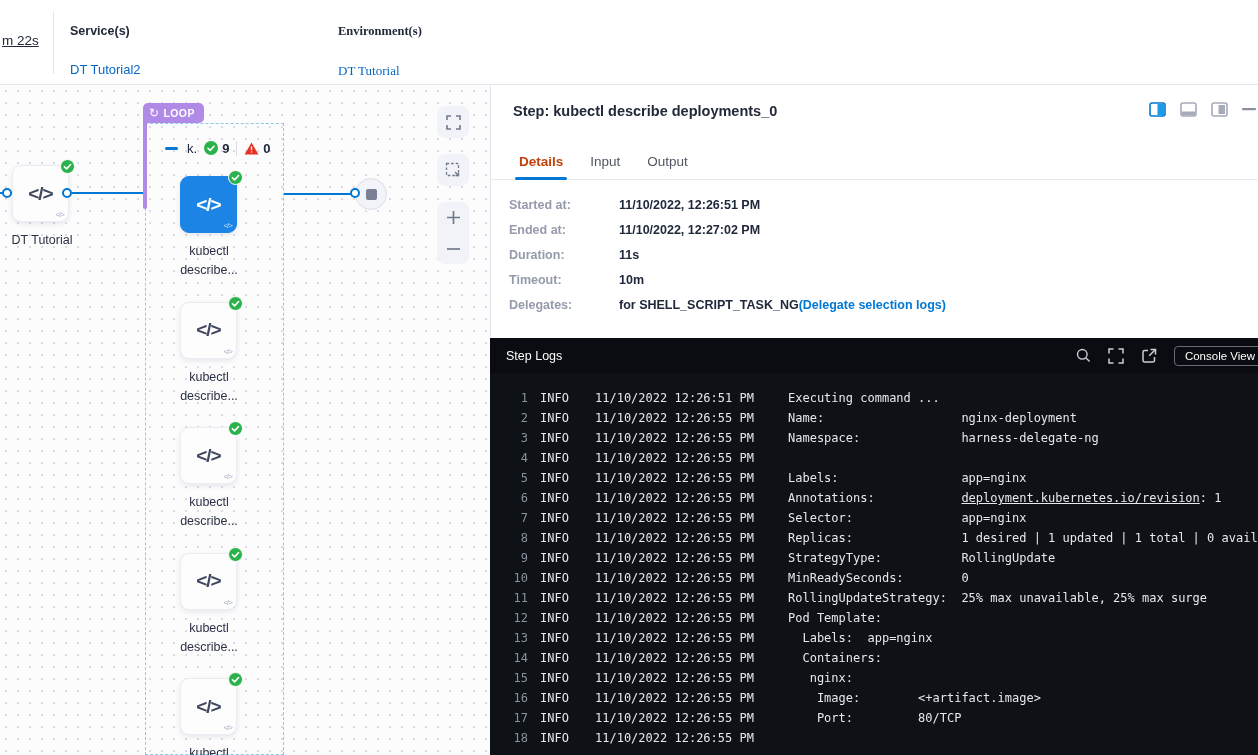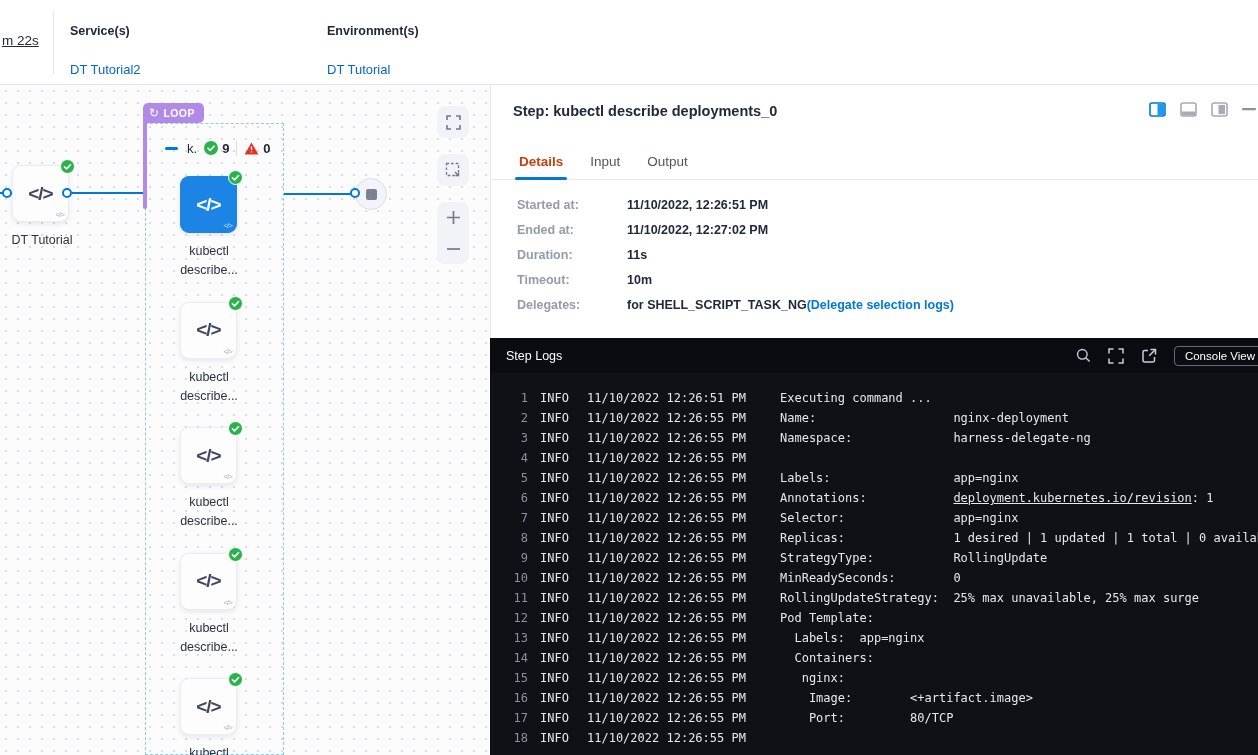--- a/index.html
+++ b/index.html
@@ -9,21 +9,21 @@
   
   .topbar { position:absolute; left:0; top:0; width:1258px; height:85px;
     background:#fff; border-bottom:1px solid #e3e6ed; z-index:5; }
   .topbar .duration { position:absolute; left:2px; top:33px; font-size:13.5px;
     color:#22293a;text-decoration:underline; }
   .topbar .vdiv { position:absolute; left:53px; top:11px; width:1px; height:63px;
     background:#e3e6ed; }
   .kv-block { position:absolute; top:24px; }
   .kv-block .kv-label { font-size:12.5px; font-weight:700; color:#22293a; }
   .kv-block .kv-value { margin-top:24px; font-size:13px; color:#0667c3; cursor:pointer; }
-  .svc { left:70px; } .env { left:327px; }
+  .svc { left:70px; } .env { left:338px;font-family:Liberation Serif, serif; }
 
   
   .canvas { position:absolute; left:0; top:85px; width:490px; height:670px;
     background-color:#fcfcfd;
     background-image:radial-gradient(circle, #d9dce7 1px, transparent 1.4px);
     background-size:12px 12px; overflow:hidden; }
   .edge { position:absolute; height:2px; background:#0278d5; }
   .ring { position:absolute; width:10px; height:10px; border-radius:50%;
     background:#fff; border:2px solid #0278d5; z-index:4; }
   .node { position:absolute; width:57px; height:57px; background:#fdfdfe;
@@ -78,21 +78,21 @@
     align-items:center; }
   .layout-icons > span { display:flex; cursor:pointer; }
   .tabs-row { position:absolute; left:0; right:0; top:60px; height:35px;
     border-bottom:1px solid #e8eaef; display:flex; align-items:flex-end;
     padding-left:28px; gap:27px; }
   .tab { font-size:13.5px; color:#4f5662; padding-bottom:10px; position:relative;
     cursor:pointer; }
   .tab.active { font-weight:700; color:#c2410c; }
   .tab.active::after { content:""; position:absolute; left:-4px; right:-4px;
     bottom:-1px; height:3px; background:#0278d5; border-radius:2px; }
-  .detail-rows { position:absolute; left:26px; top:113px; }
+  .detail-rows { position:absolute; left:18px; top:113px; }
   .detail-row { display:flex; margin-bottom:11px; font-size:12.5px; line-height:14px; }
   .detail-row .dlabel { width:110px; color:#959aac; font-weight:600; }
   .detail-row .dvalue { color:#20293c; font-weight:700; }
   .detail-row .dlink { color:#0278d5; font-weight:700; cursor:pointer; }
 
   
   .logs-panel { position:absolute; left:490px; top:338px; width:768px; height:417px;
     overflow:hidden; z-index:5; }
   .logs-header { height:35px; background:#0a0c11; display:flex; align-items:center;
     padding:0 0 0 16px; }
@@ -101,21 +101,21 @@
   .logs-tools > span { display:flex; cursor:pointer; }
   .console-btn { border:1px solid #676c78; border-radius:4px; color:#fff;
     font-size:11.5px; padding:3px 10px; white-space:nowrap; margin-right:-8px;
     cursor:pointer; background:transparent; }
   .logs-body { height:382px; background:#0e1116; padding:15px 0 0 16px;
     font-family:"DejaVu Sans Mono", monospace; font-size:12px; color:#e6e8ea;
     overflow:hidden; }
   .log-row { display:flex; height:20px; line-height:20px; white-space:pre; }
   .log-row .ln { width:22px; flex:none; text-align:right; color:#8b919c;
     margin-right:12px; }
-  .log-row .lvl { width:36px; flex:none; margin-right:11px; }
+  .log-row .lvl { width:36px; flex:none; margin-right:19px; }
   .log-row .ts { width:193px; flex:none; }
   .log-row .msg { flex:1; overflow:hidden; }
   .log-row .msg .loglink { text-decoration:underline; cursor:pointer; }
 </style>
 </head>
 <body>
 
 <div class="topbar">
   <span class="duration">m 22s</span>
   <div class="vdiv"></div>

